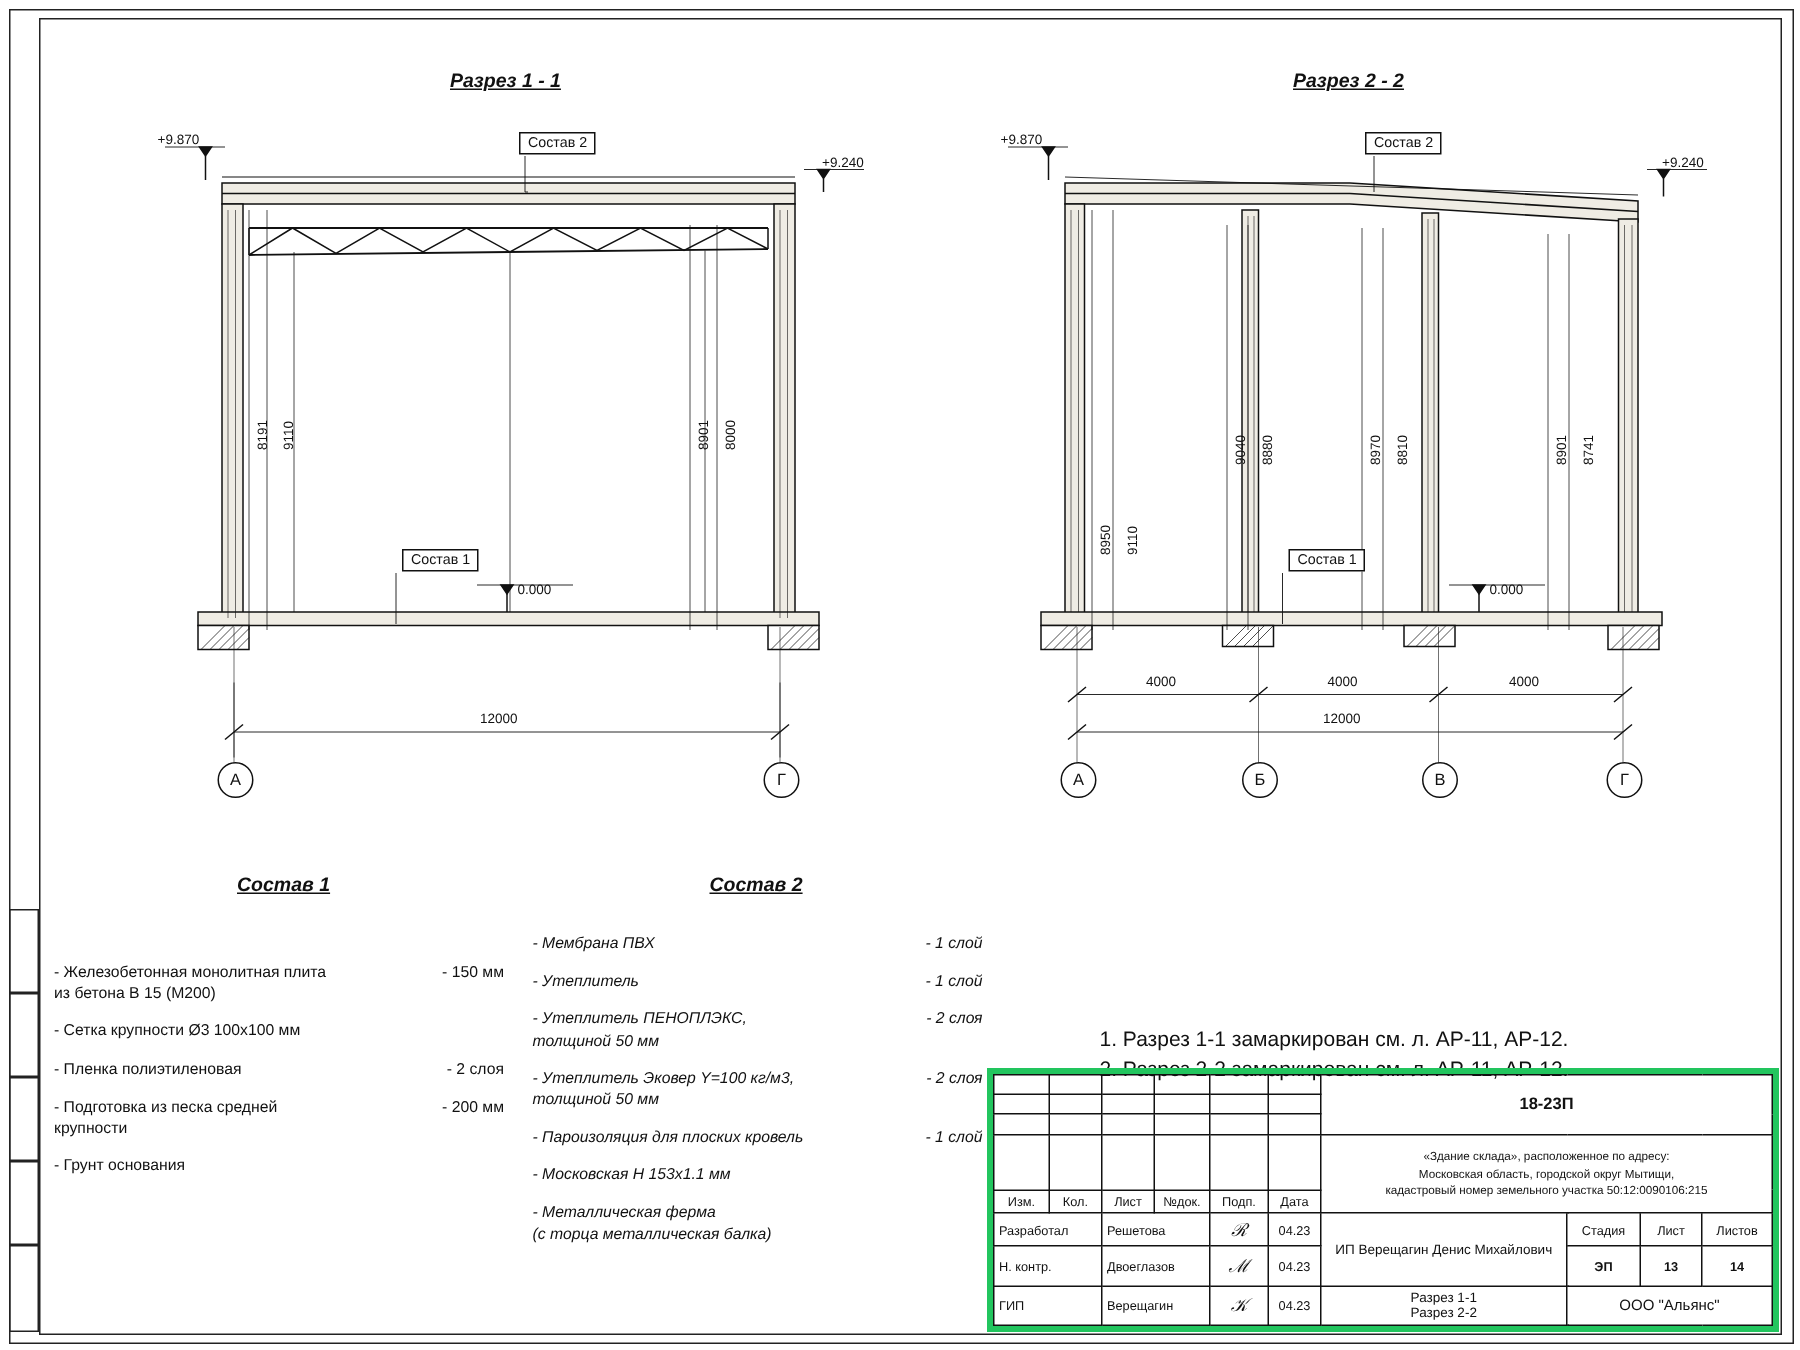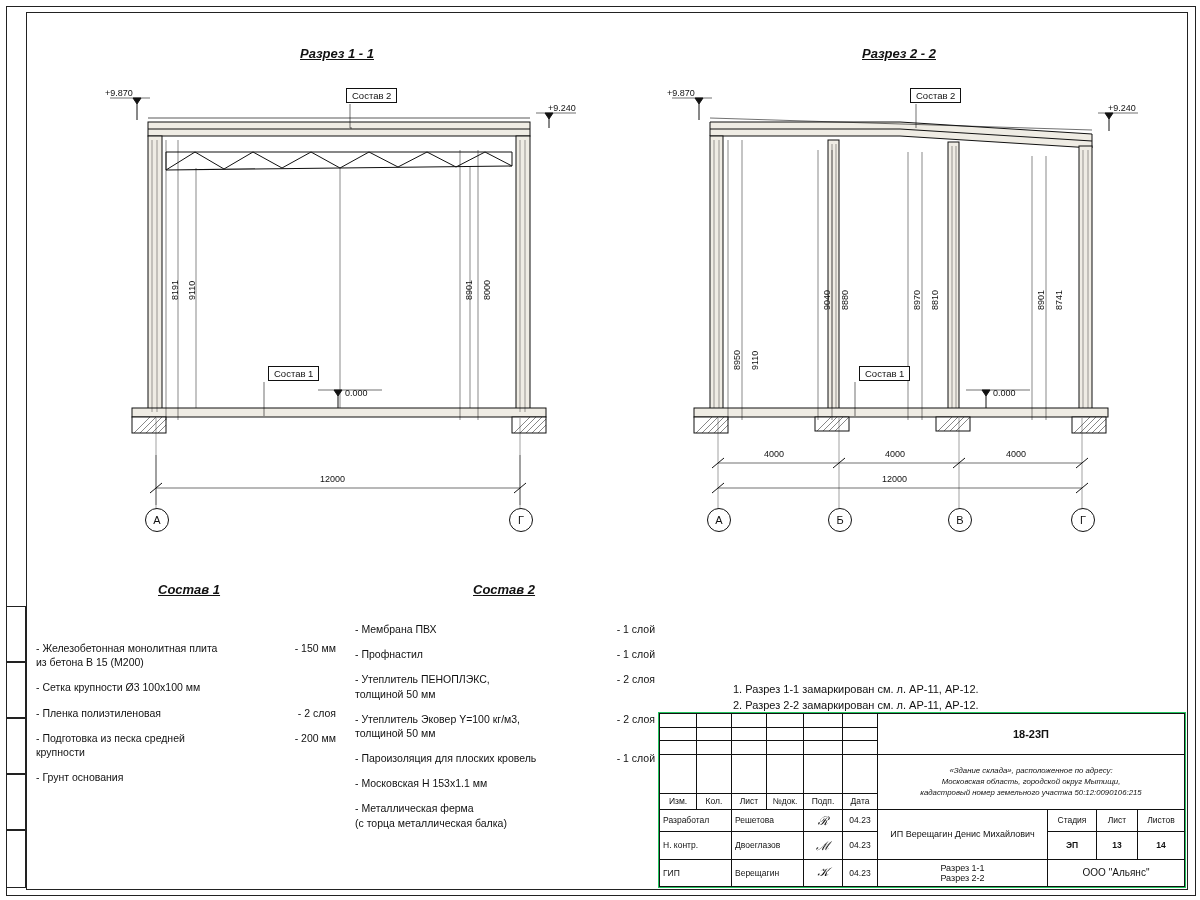--- a/index.html
+++ b/index.html
@@ -13,23 +13,23 @@
   .lbl9{position:absolute;font-size:9px;white-space:nowrap;}
   .lblv{position:absolute;font-size:9px;white-space:nowrap;transform:rotate(-90deg);transform-origin:left top;}
   .boxlbl{position:absolute;font-size:9.5px;white-space:nowrap;border:1px solid #111;padding:1px 5px;background:#fff;}
   .circ{position:absolute;width:22px;height:22px;border:1px solid #111;border-radius:50%;
         font-size:11px;display:flex;align-items:center;justify-content:center;background:#fff;}
   svg{position:absolute;left:0;top:0;overflow:visible;}
   .speclist{position:absolute;font-size:10.5px;line-height:1.35;}
   .spec-row{display:flex;justify-content:space-between;margin-bottom:11px;}
   .spec-row .t{white-space:pre-line;}
   .spec-row .v{white-space:nowrap;padding-left:18px;}
-  .notes{position:absolute;font-size:11px;line-height:1.45;}
+  .notes{position:absolute;font-size:14px;line-height:1.45;}
   
-  .stamp{position:absolute;border:1px solid #22c55e;box-sizing:border-box;}
+  .stamp{position:absolute;border:4px solid #22c55e;box-sizing:border-box;}
   .stamp table{border-collapse:collapse;width:100%;height:100%;font-size:8.5px;}
   .stamp td{border:1px solid #111;padding:1px 3px;vertical-align:middle;}
   .c{text-align:center;}
   .b{font-weight:bold;}
   .sig{font-family:"Liberation Serif",serif;font-style:italic;font-size:12px;color:#111;}
 </style>
 </head>
 <body>
 
 <div class="sheet">
@@ -242,27 +242,27 @@
   крупности</span>
         <span class="v">- 200 мм</span>
       </div>
     <div class="spec-row">
         <span class="t">- Грунт основания</span>
         <span class="v"></span>
       </div>
   </div>
 
   <div class="title" style="left:473px;top:582px;">Состав 2</div>
-  <div class="speclist" style="left:355px;top:622px;width:300px;">
+  <div class="speclist" style="left:355px;top:622px;width:300px;font-style:italic;">
     <div class="spec-row">
         <span class="t">- Мембрана ПВХ</span>
         <span class="v">- 1 слой</span>
       </div>
     <div class="spec-row">
-        <span class="t">- Профнастил</span>
+        <span class="t">- Утеплитель</span>
         <span class="v">- 1 слой</span>
       </div>
     <div class="spec-row">
         <span class="t">- Утеплитель ПЕНОПЛЭКС,
   толщиной 50 мм</span>
         <span class="v">- 2 слоя</span>
       </div>
     <div class="spec-row">
         <span class="t">- Утеплитель Эковер Y=100 кг/м3,
   толщиной 50 мм</span>
@@ -309,21 +309,21 @@
             <td></td>
       </tr>
       <tr style="height:12px;">
         <td></td>
             <td></td>
             <td></td>
         <td></td>
             <td></td>
             <td></td>
       </tr>
-      <tr style="height:34px;font-style:italic;">
+      <tr style="height:34px;">
         <td></td>
             <td></td>
             <td></td>
         <td></td>
             <td></td>
             <td></td>
         <td rowspan="2" colspan="6" class="c" style="font-size:7.8px;line-height:1.45;white-space:pre-line;">«Здание склада», расположенное по адресу:
 Московская область, городской округ Мытищи,
 кадастровый номер земельного участка 50:12:0090106:215</td>
       </tr>

